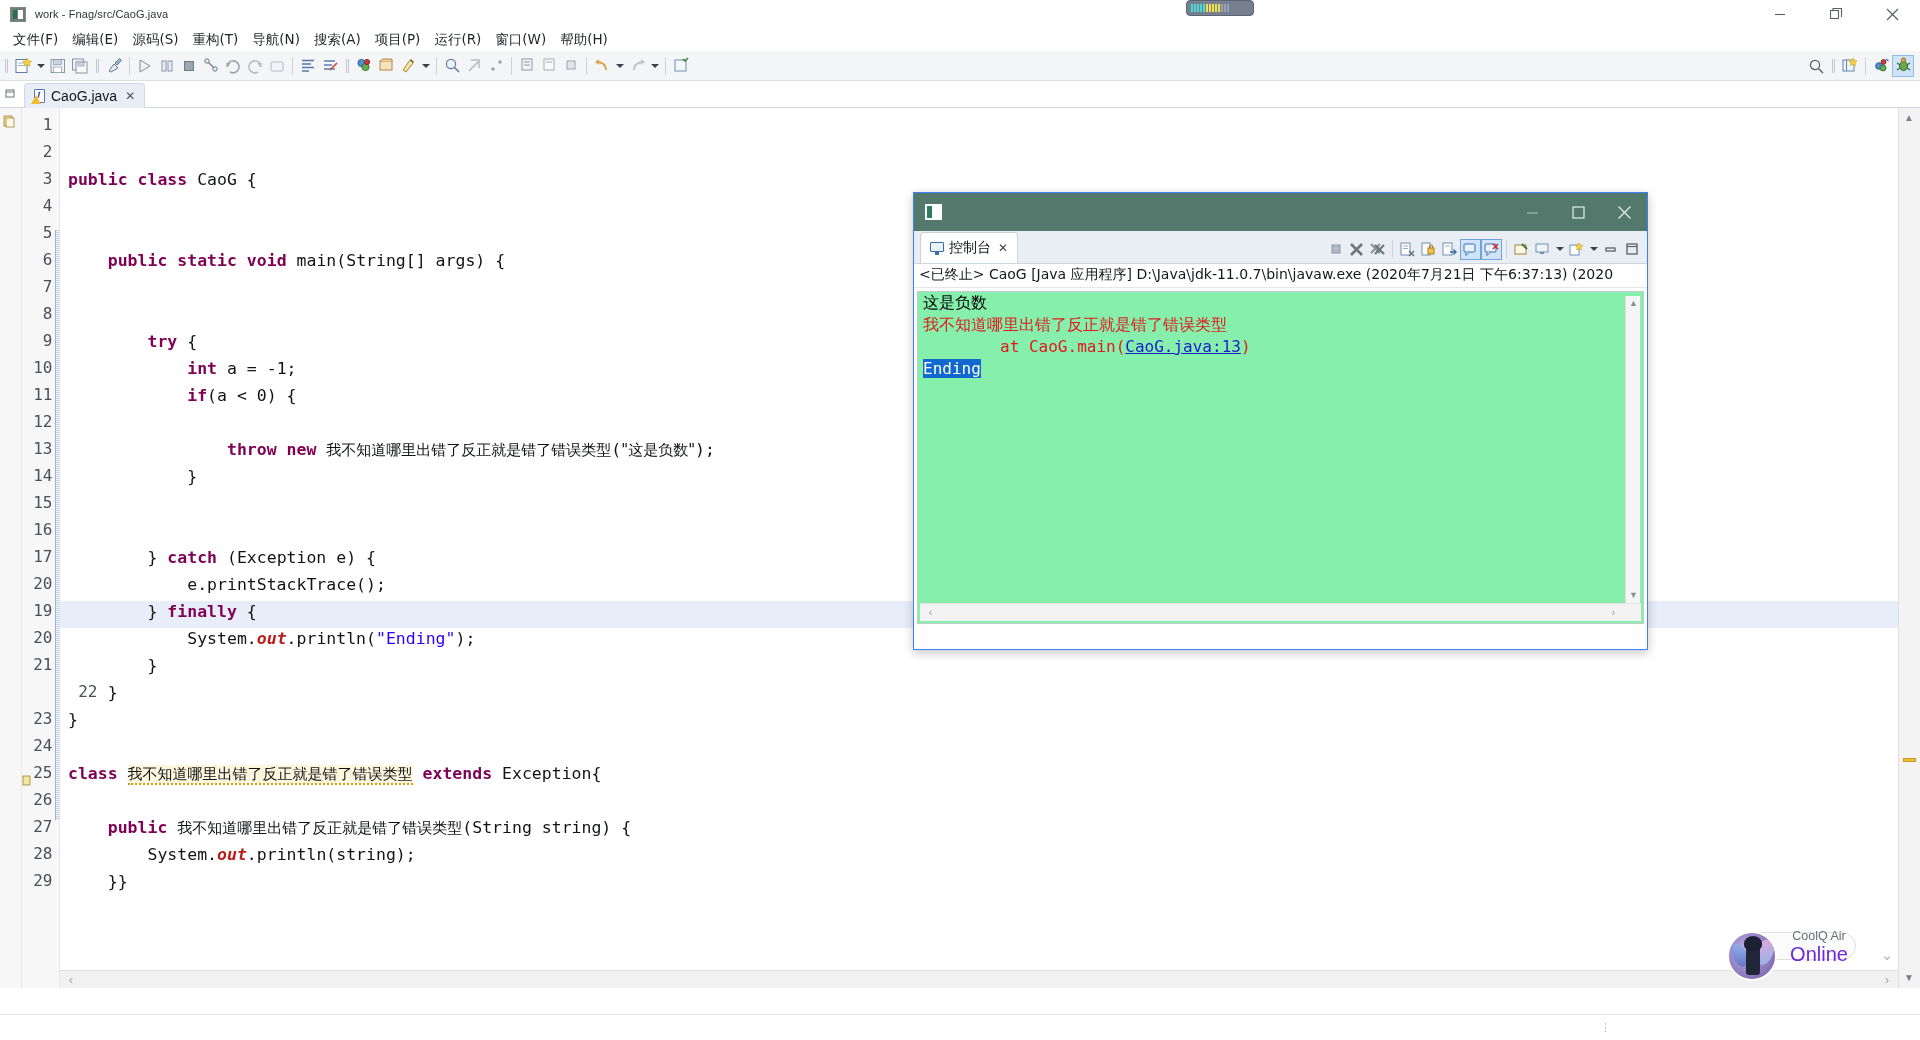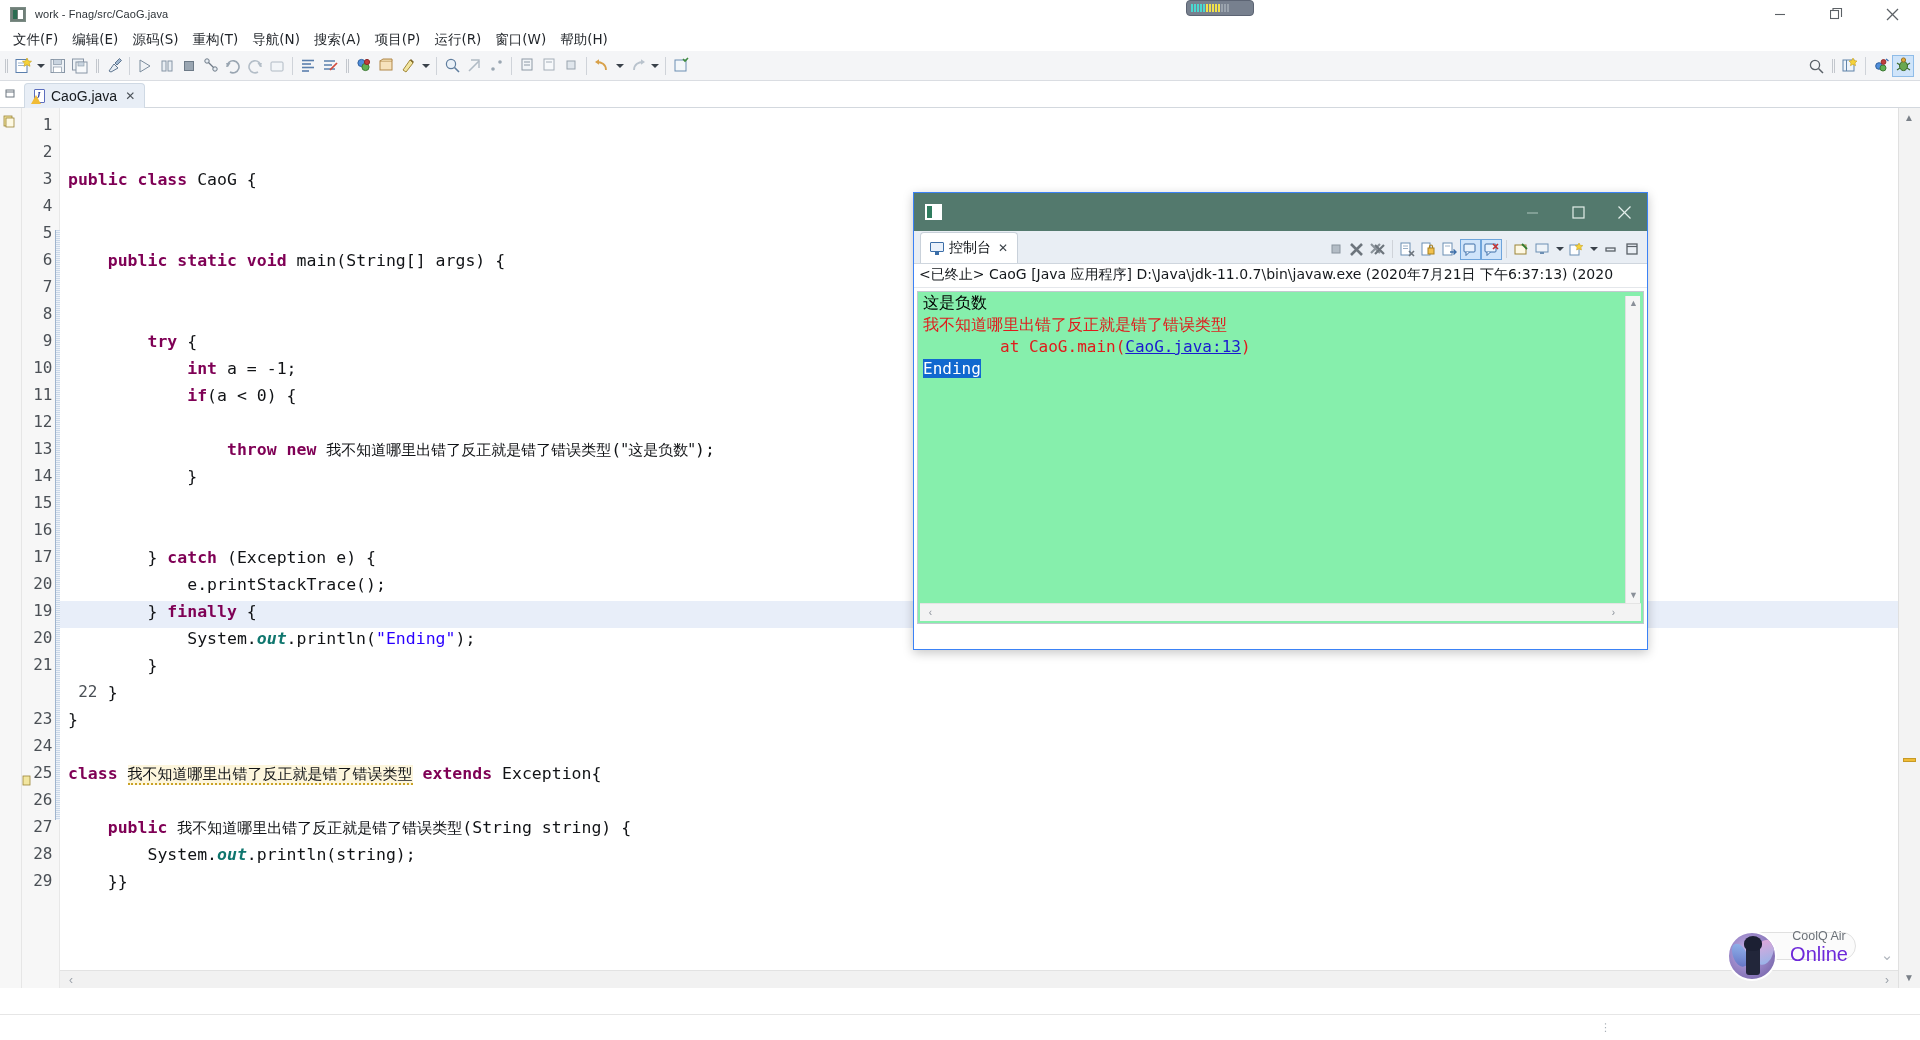--- a/index.html
+++ b/index.html
@@ -151,21 +151,21 @@
   }
   .cl {
     position: absolute; left: 0; white-space: pre; line-height: 27.4px; height: 27.4px;
     font-family: "DejaVu Sans Mono", monospace; font-size: 16.5px; color: #111316;
   }
   .hl-line {
     position: absolute; left: 60px; right: 22px; height: 27px; background: #e8eef9;
   }
   .kw { color: #7f0055; font-weight: bold; }
   .str { color: #2a00ff; }
-  .fld { color: #0f766e; font-style: italic; font-weight: bold; }
+  .fld { color: #b91c1c; font-style: italic; font-weight: bold; }
   .cjk { font-family: "DejaVu Sans","Liberation Sans",sans-serif; font-size: 15px; color: #111316; }
   .cjk-warn {
     font-family: "DejaVu Sans","Liberation Sans",sans-serif; font-size: 15px; color: #111316;
     background: #fdf6dd;
     border-bottom: 2px dotted #c9a227;
   }
   .folding {
     position: absolute; left: 24px; width: 13px; height: 13px;
   }
 

